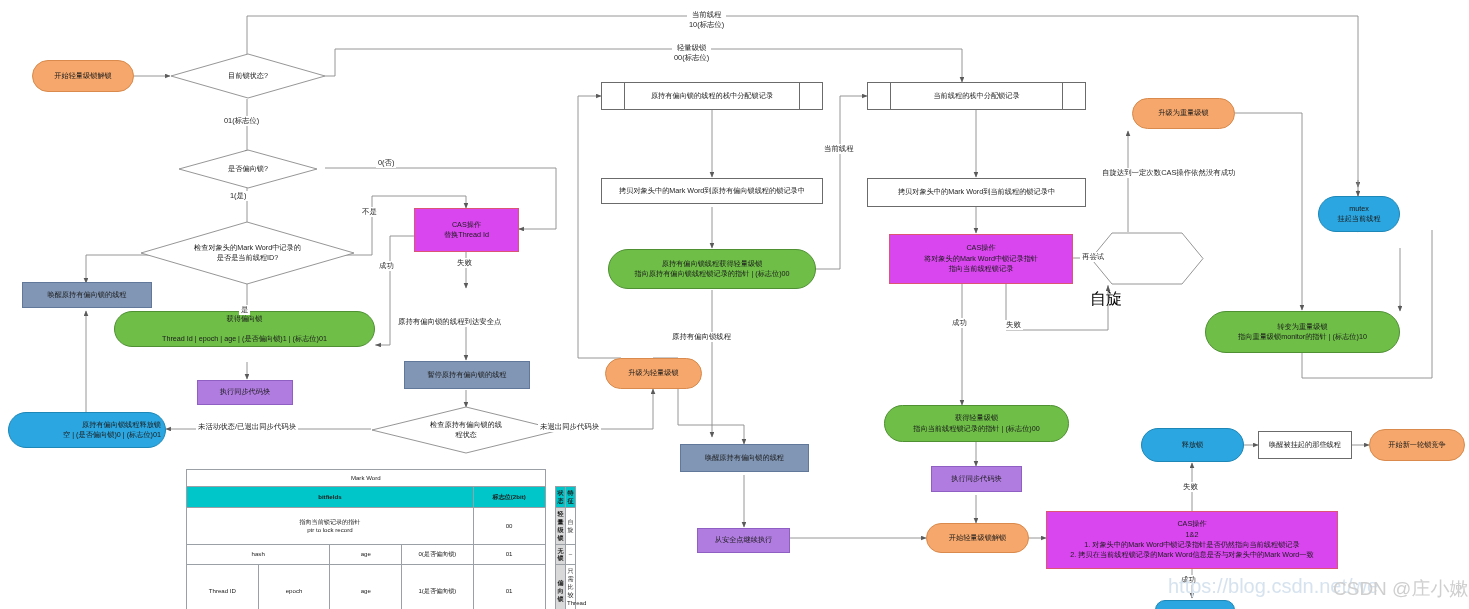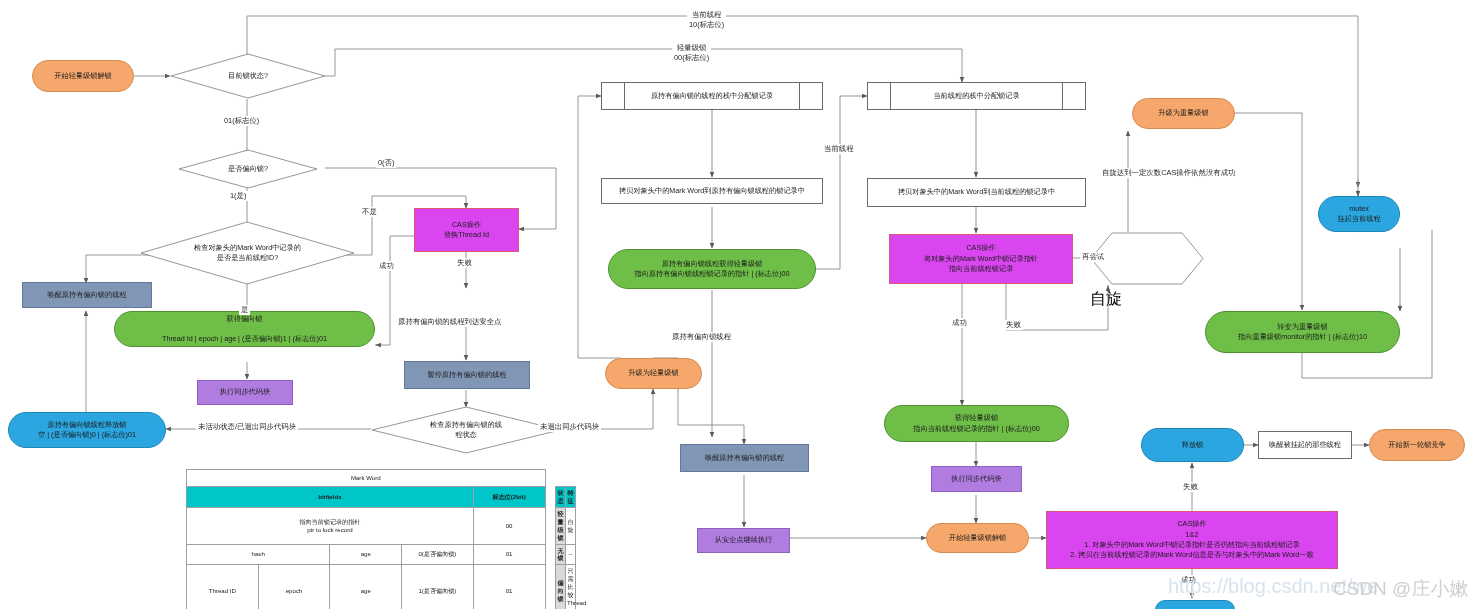--- a/index.html
+++ b/index.html
@@ -182,21 +182,21 @@
 
   <div class="node green" style="left:114px;top:311px;width:261px;height:36px;flex-direction:column;justify-content:space-between;">
     <span>获得偏向锁</span>
     <span>Thread Id | epoch | age | (是否偏向锁)1 | (标志位)01</span>
   </div>
 
   <div class="node purple" style="left:197px;top:380px;width:96px;height:25px;">
     <span>执行同步代码块</span>
   </div>
 
-  <div class="node blue" style="left:8px;top:412px;width:158px;height:36px;flex-direction:column;">
+  <div class="node blue" style="left:8px;top:412px;width:158px;height:36px;flex-direction:column;align-items:flex-end;">
     <span>原持有偏向锁线程释放锁</span>
     <span>空 | (是否偏向锁)0 | (标志位)01</span>
   </div>
 
   <div class="node pink" style="left:414px;top:208px;width:105px;height:44px;flex-direction:column;">
     <span>CAS操作</span>
     <span>替换Thread Id</span>
   </div>
 
 

